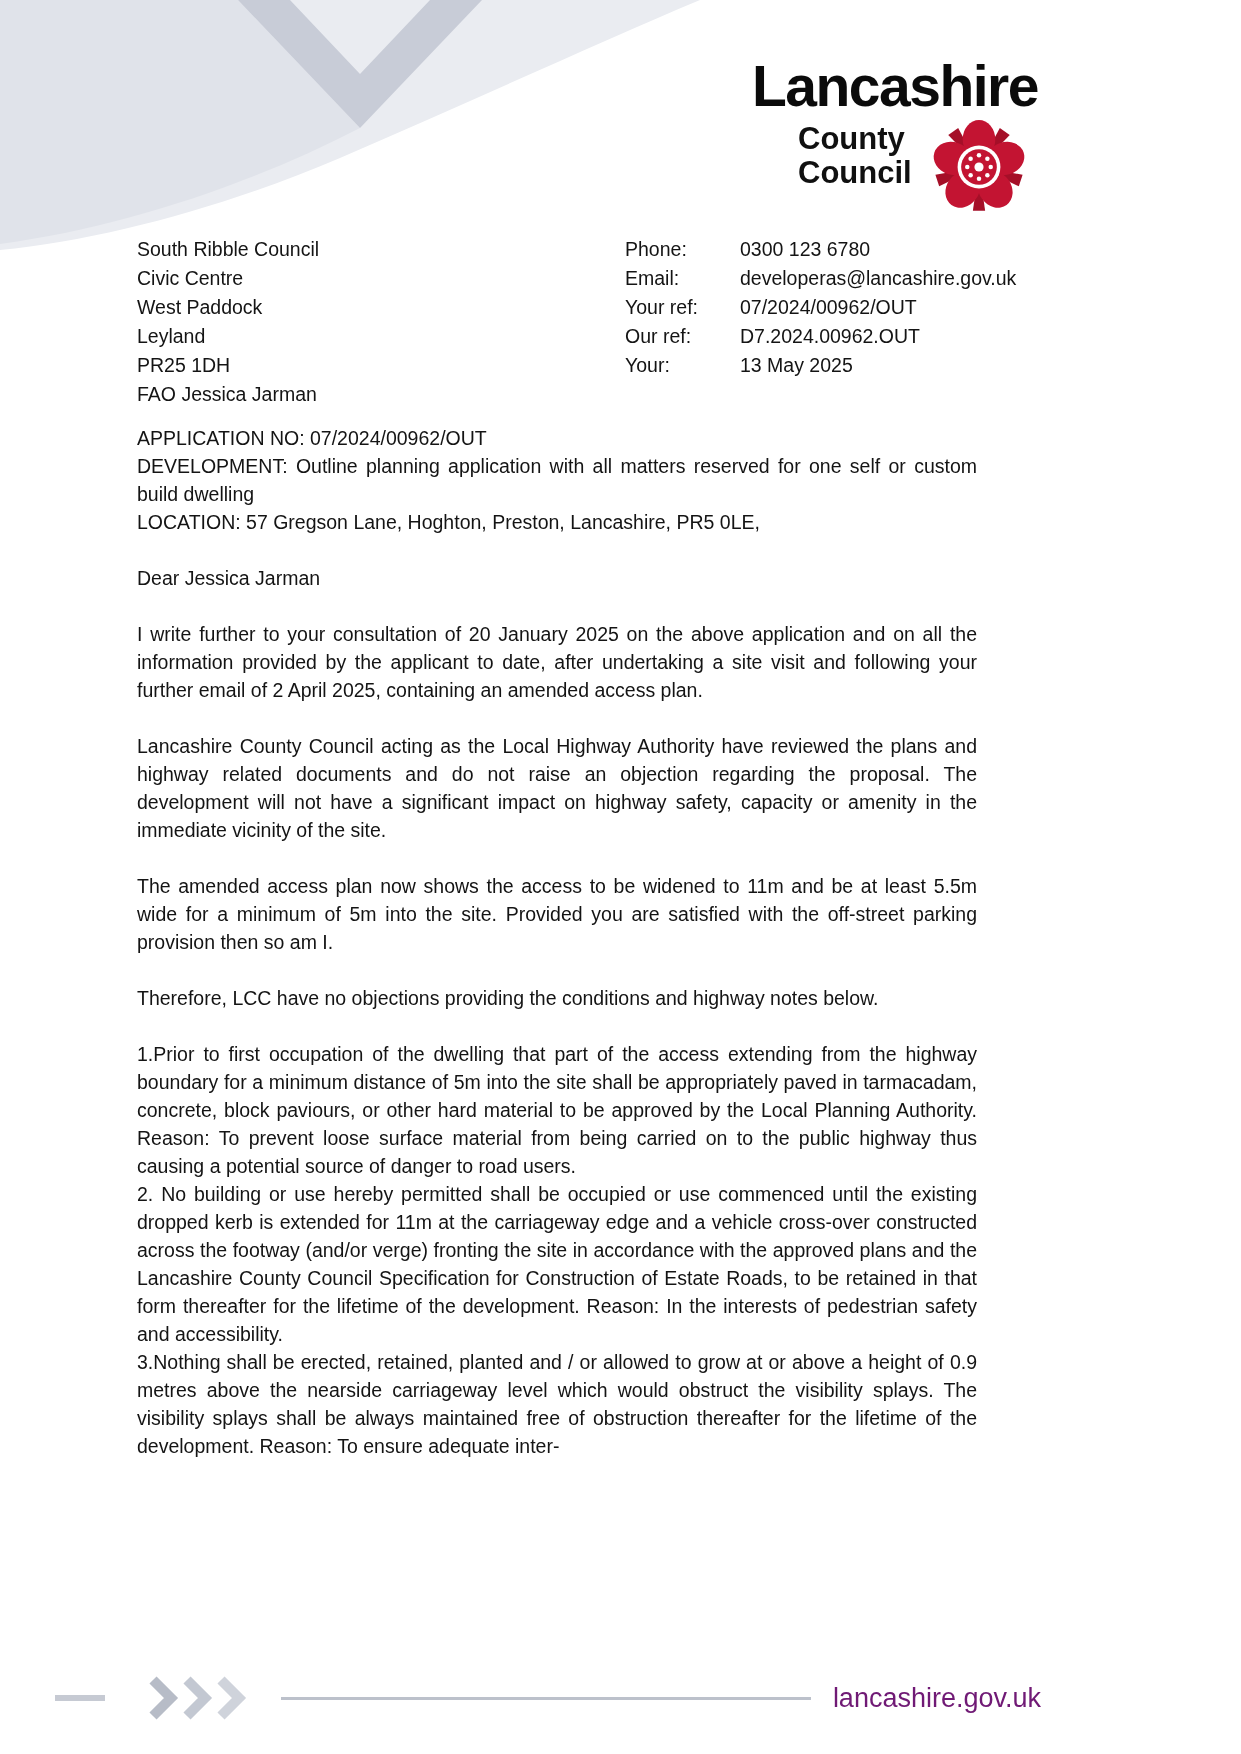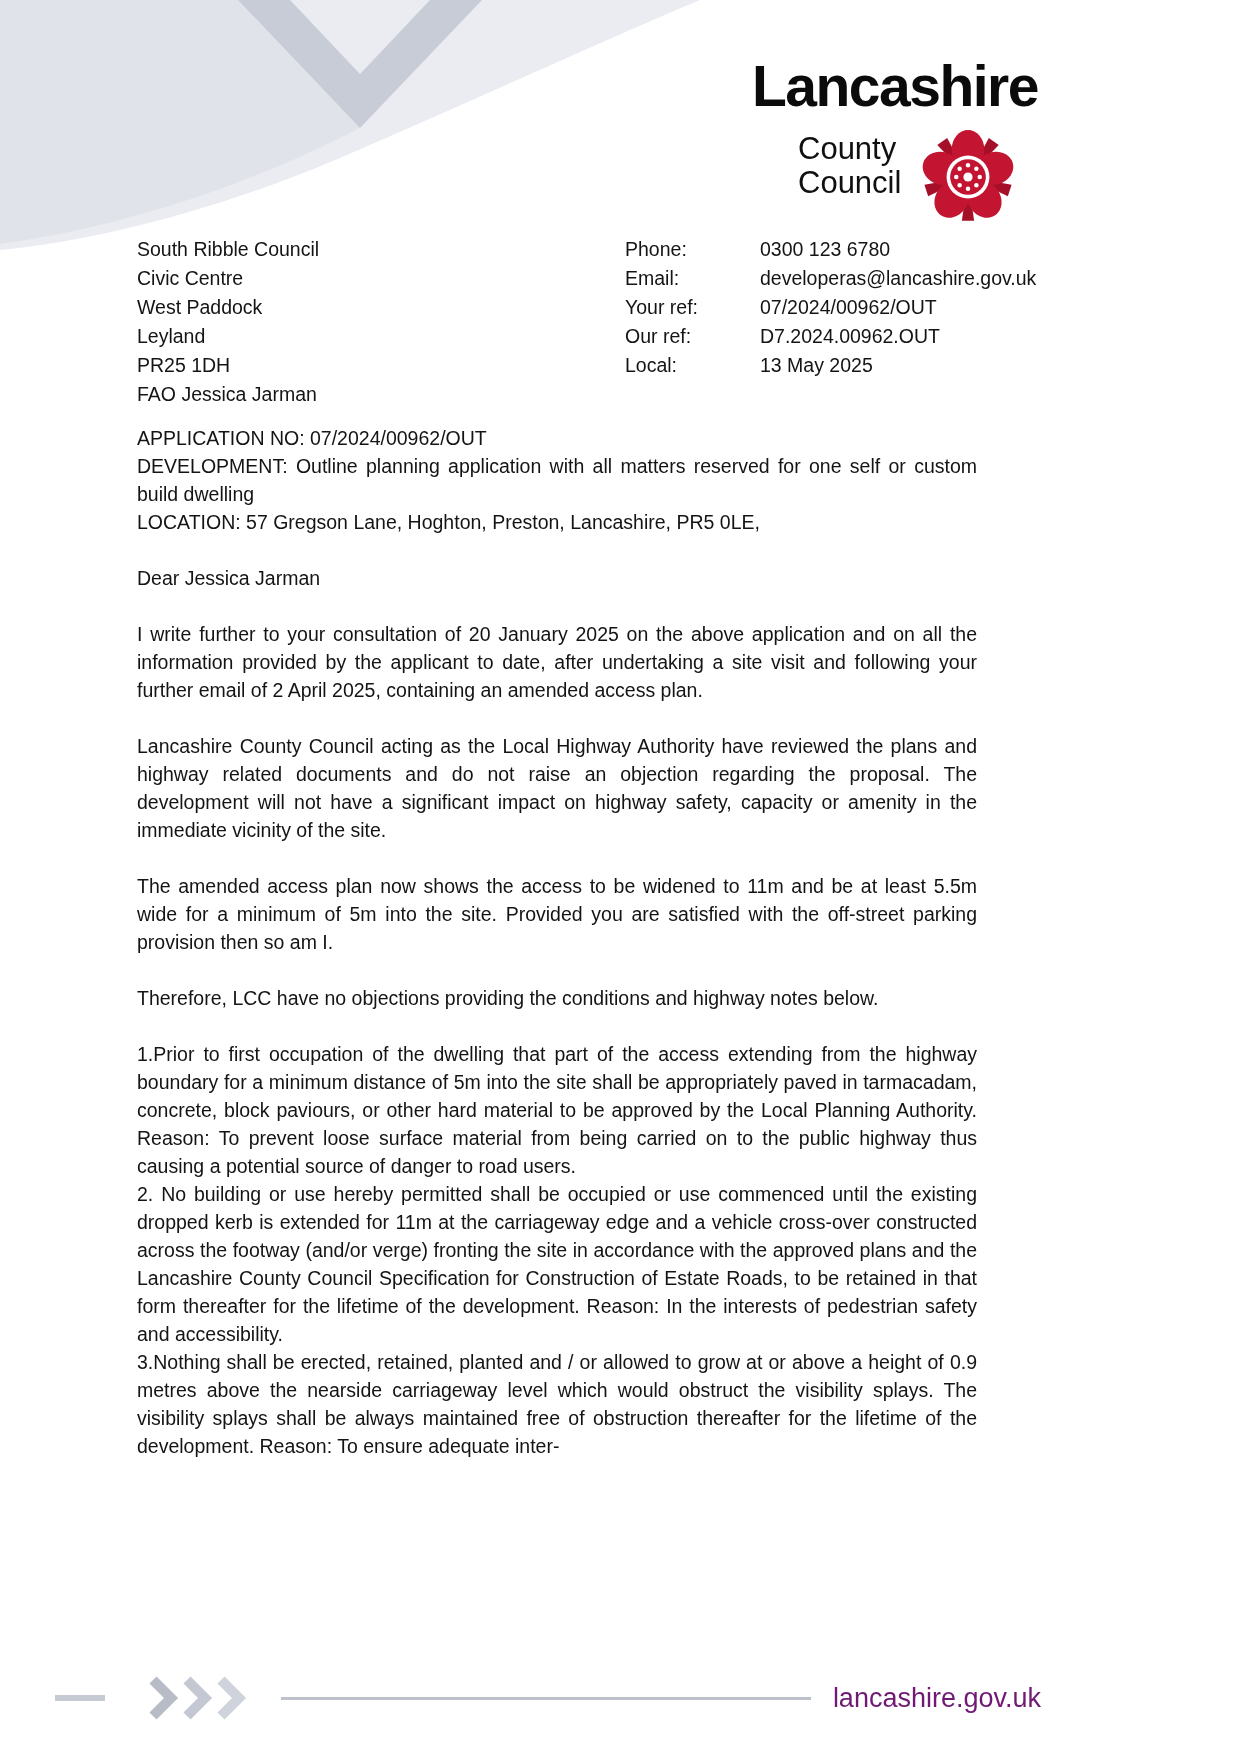--- a/index.html
+++ b/index.html
@@ -16,34 +16,34 @@
 
   
   .deco-top { position:absolute; top:0; left:0; width:720px; height:252px; }
 
   
   .logo { position:absolute; left:752px; top:58px; width:320px; }
   .logo-name {
     font-size:57px; font-weight:700; letter-spacing:-1.5px;
     color:#0b0b0b; line-height:1.0; white-space:nowrap;
   }
-  .logo-row { display:flex; align-items:flex-start; margin-top:17px; }
+  .logo-row { display:flex; align-items:flex-start; margin-top:7px;font-weight:bold; }
   .logo-sub { margin-left:46px; font-size:31px; line-height:34px; color:#101010; }
   .rose { margin-left:16px; margin-top:-6px; flex:0 0 auto; }
 
   
   .recipient {
     position:absolute; left:137px; top:235px;
     font-size:19.5px; line-height:29px;
   }
   .contact {
     position:absolute; left:625px; top:235px;
     font-size:19.5px; line-height:29px;
   }
-  .contact-row { display:flex;gap:20px; }
+  .contact-row { display:flex; }
   .contact-label { width:115px; flex:0 0 auto; }
   .contact-value { white-space:nowrap; }
 
   
   .letter {
     position:absolute; left:137px; top:424px; width:840px;
     font-size:19.5px; line-height:28px; text-align:justify;
   }
   .letter p { margin:0 0 28px 0; }
   .letter .ref-block p { margin:0; }
@@ -139,21 +139,21 @@
     </div>
     <div class="contact-row">
       <span class="contact-label">Your ref:</span>
       <span class="contact-value">07/2024/00962/OUT</span>
     </div>
     <div class="contact-row">
       <span class="contact-label">Our ref:</span>
       <span class="contact-value">D7.2024.00962.OUT</span>
     </div>
     <div class="contact-row">
-      <span class="contact-label">Local:</span>
+      <span class="contact-label">Your:</span>
       <span class="contact-value">13 May 2025</span>
     </div>
   </div>
 
   <div class="letter">
     <div class="ref-block">
       <p>APPLICATION NO: 07/2024/00962/OUT</p>
       <p>DEVELOPMENT: Outline planning application with all matters reserved for one self or custom build dwelling</p>
       <p>LOCATION: 57 Gregson Lane, Hoghton, Preston, Lancashire, PR5 0LE,</p>
     </div>

